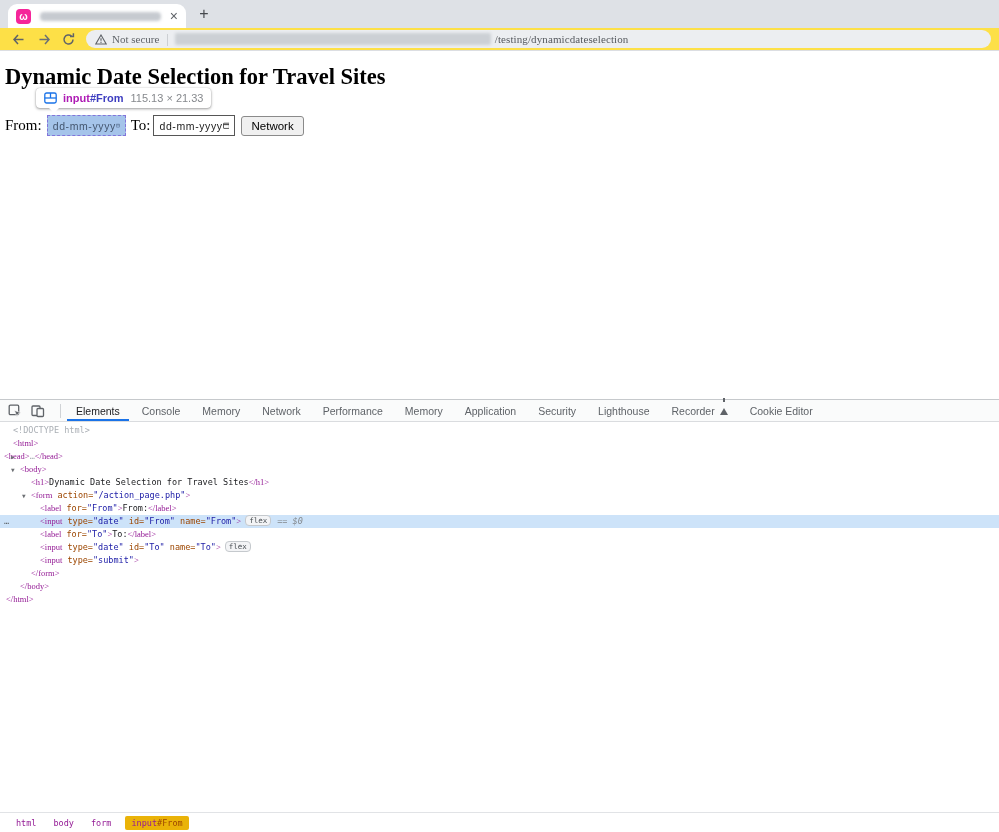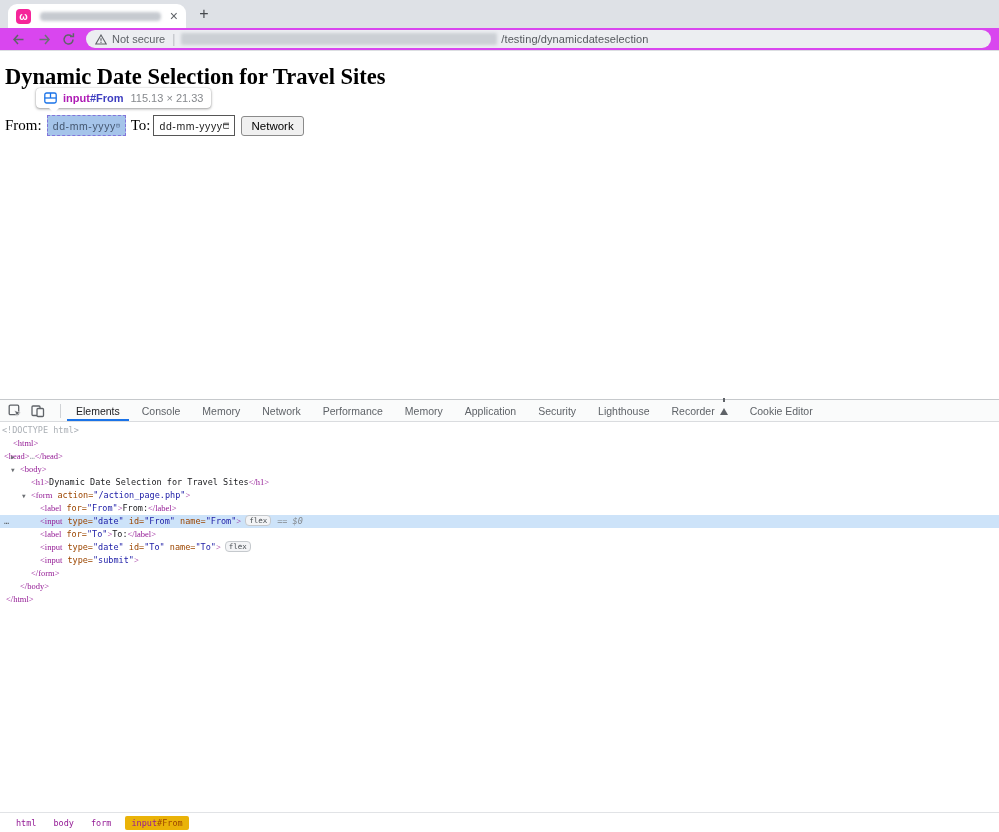--- a/index.html
+++ b/index.html
@@ -19,21 +19,21 @@
   }
   .favicon {
     width:15px; height:15px; border-radius:4px; background:#f5259a;
     color:#fff; font-size:10px; font-weight:bold;
     display:flex; align-items:center; justify-content:center; flex:0 0 auto;
   }
   .tab-blur { flex:1; height:9px; margin:0 9px; border-radius:4px; background:#c6cad0; filter:blur(1.4px); }
   .tab-close { color:#5f6368; font-size:14px; line-height:14px; cursor:default; }
   .newtab { position:absolute; left:193px; top:4px; width:22px; height:20px; color:#45484d; font-size:16px; line-height:20px; text-align:center; }
 
-  .toolbar { position:absolute; top:28px; left:0; right:0; height:23px; background:#d946ef; border-bottom:1px solid #dcdee2; }
+  .toolbar { position:absolute; top:28px; left:0; right:0; height:23px; background:#fde047; border-bottom:1px solid #dcdee2;font-family:Liberation Serif, serif; }
   .nav-icon { position:absolute; top:4px; width:15px; height:15px; }
   .nav-back { left:11px; } .nav-fwd { left:37px; } .nav-reload { left:61px; }
   .omnibox {
     position:absolute; left:86px; right:8px; top:2px; height:18px; border-radius:9px;
     background:#eceef1; display:flex; align-items:center; font-size:11px; color:#5f6368;
   }
   .warn-icon { margin-left:9px; margin-right:5px; width:12px; height:11px; }
   .addr-divider { color:#b9bcc1; margin:0 6px 0 7px; font-size:12px; }
   .addr-blur { width:316px; height:12px; border-radius:2px; background:#ccd0d5; filter:blur(1.6px); margin-right:4px; }
   .addr-path { color:#55595e; letter-spacing:0.1px; }
@@ -246,21 +246,21 @@
           <div class="dt-tab">
             <span>Recorder</span>
             <span class="flask"></span>
           </div>
           <div class="dt-tab">
             <span>Cookie Editor</span>
           </div>
         </div>
     </div>
     <div class="dt-tree" id="dt-tree">
-        <div class="dt-row" style="padding-left: 2px;"><span class="seg-g">&lt;!DOCTYPE html&gt;</span></div>
+        <div class="dt-row" style="padding-left: 13px;"><span class="seg-g">&lt;!DOCTYPE html&gt;</span></div>
         <div class="dt-row" style="padding-left: 13px;"><span class="seg-t">&lt;html&gt;</span></div>
         <div class="dt-row" style="padding-left: 4px;"><span class="dt-arrow" style="left: 11px;">▶</span><span class="seg-t">&lt;head&gt;</span><span class="seg-g">…</span><span class="seg-t">&lt;/head&gt;</span></div>
         <div class="dt-row" style="padding-left: 20px;"><span class="dt-arrow" style="left: 11px;">▼</span><span class="seg-t">&lt;body&gt;</span></div>
         <div class="dt-row" style="padding-left: 31px;"><span class="seg-t">&lt;h1&gt;</span><span class="seg-x">Dynamic Date Selection for Travel Sites</span><span class="seg-t">&lt;/h1&gt;</span></div>
         <div class="dt-row" style="padding-left: 31px;"><span class="dt-arrow" style="left: 22px;">▼</span><span class="seg-t">&lt;form</span><span class="seg-a"> action=</span><span class="seg-v">"/action_page.php"</span><span class="seg-t">&gt;</span></div>
         <div class="dt-row" style="padding-left: 40px;"><span class="seg-t">&lt;label</span><span class="seg-a"> for=</span><span class="seg-v">"From"</span><span class="seg-t">&gt;</span><span class="seg-x">From:</span><span class="seg-t">&lt;/label&gt;</span></div>
         <div class="dt-row hl" style="padding-left: 40px;"><span class="dt-gutter">…</span><span class="seg-t">&lt;input</span><span class="seg-a"> type=</span><span class="seg-v">"date"</span><span class="seg-a"> id=</span><span class="seg-v">"From"</span><span class="seg-a"> name=</span><span class="seg-v">"From"</span><span class="seg-t">&gt;</span><span class="seg-b">flex</span><span class="seg-e">== $0</span></div>
         <div class="dt-row" style="padding-left: 40px;"><span class="seg-t">&lt;label</span><span class="seg-a"> for=</span><span class="seg-v">"To"</span><span class="seg-t">&gt;</span><span class="seg-x">To:</span><span class="seg-t">&lt;/label&gt;</span></div>
         <div class="dt-row" style="padding-left: 40px;"><span class="seg-t">&lt;input</span><span class="seg-a"> type=</span><span class="seg-v">"date"</span><span class="seg-a"> id=</span><span class="seg-v">"To"</span><span class="seg-a"> name=</span><span class="seg-v">"To"</span><span class="seg-t">&gt;</span><span class="seg-b">flex</span></div>
         <div class="dt-row" style="padding-left: 40px;"><span class="seg-t">&lt;input</span><span class="seg-a"> type=</span><span class="seg-v">"submit"</span><span class="seg-t">&gt;</span></div>

